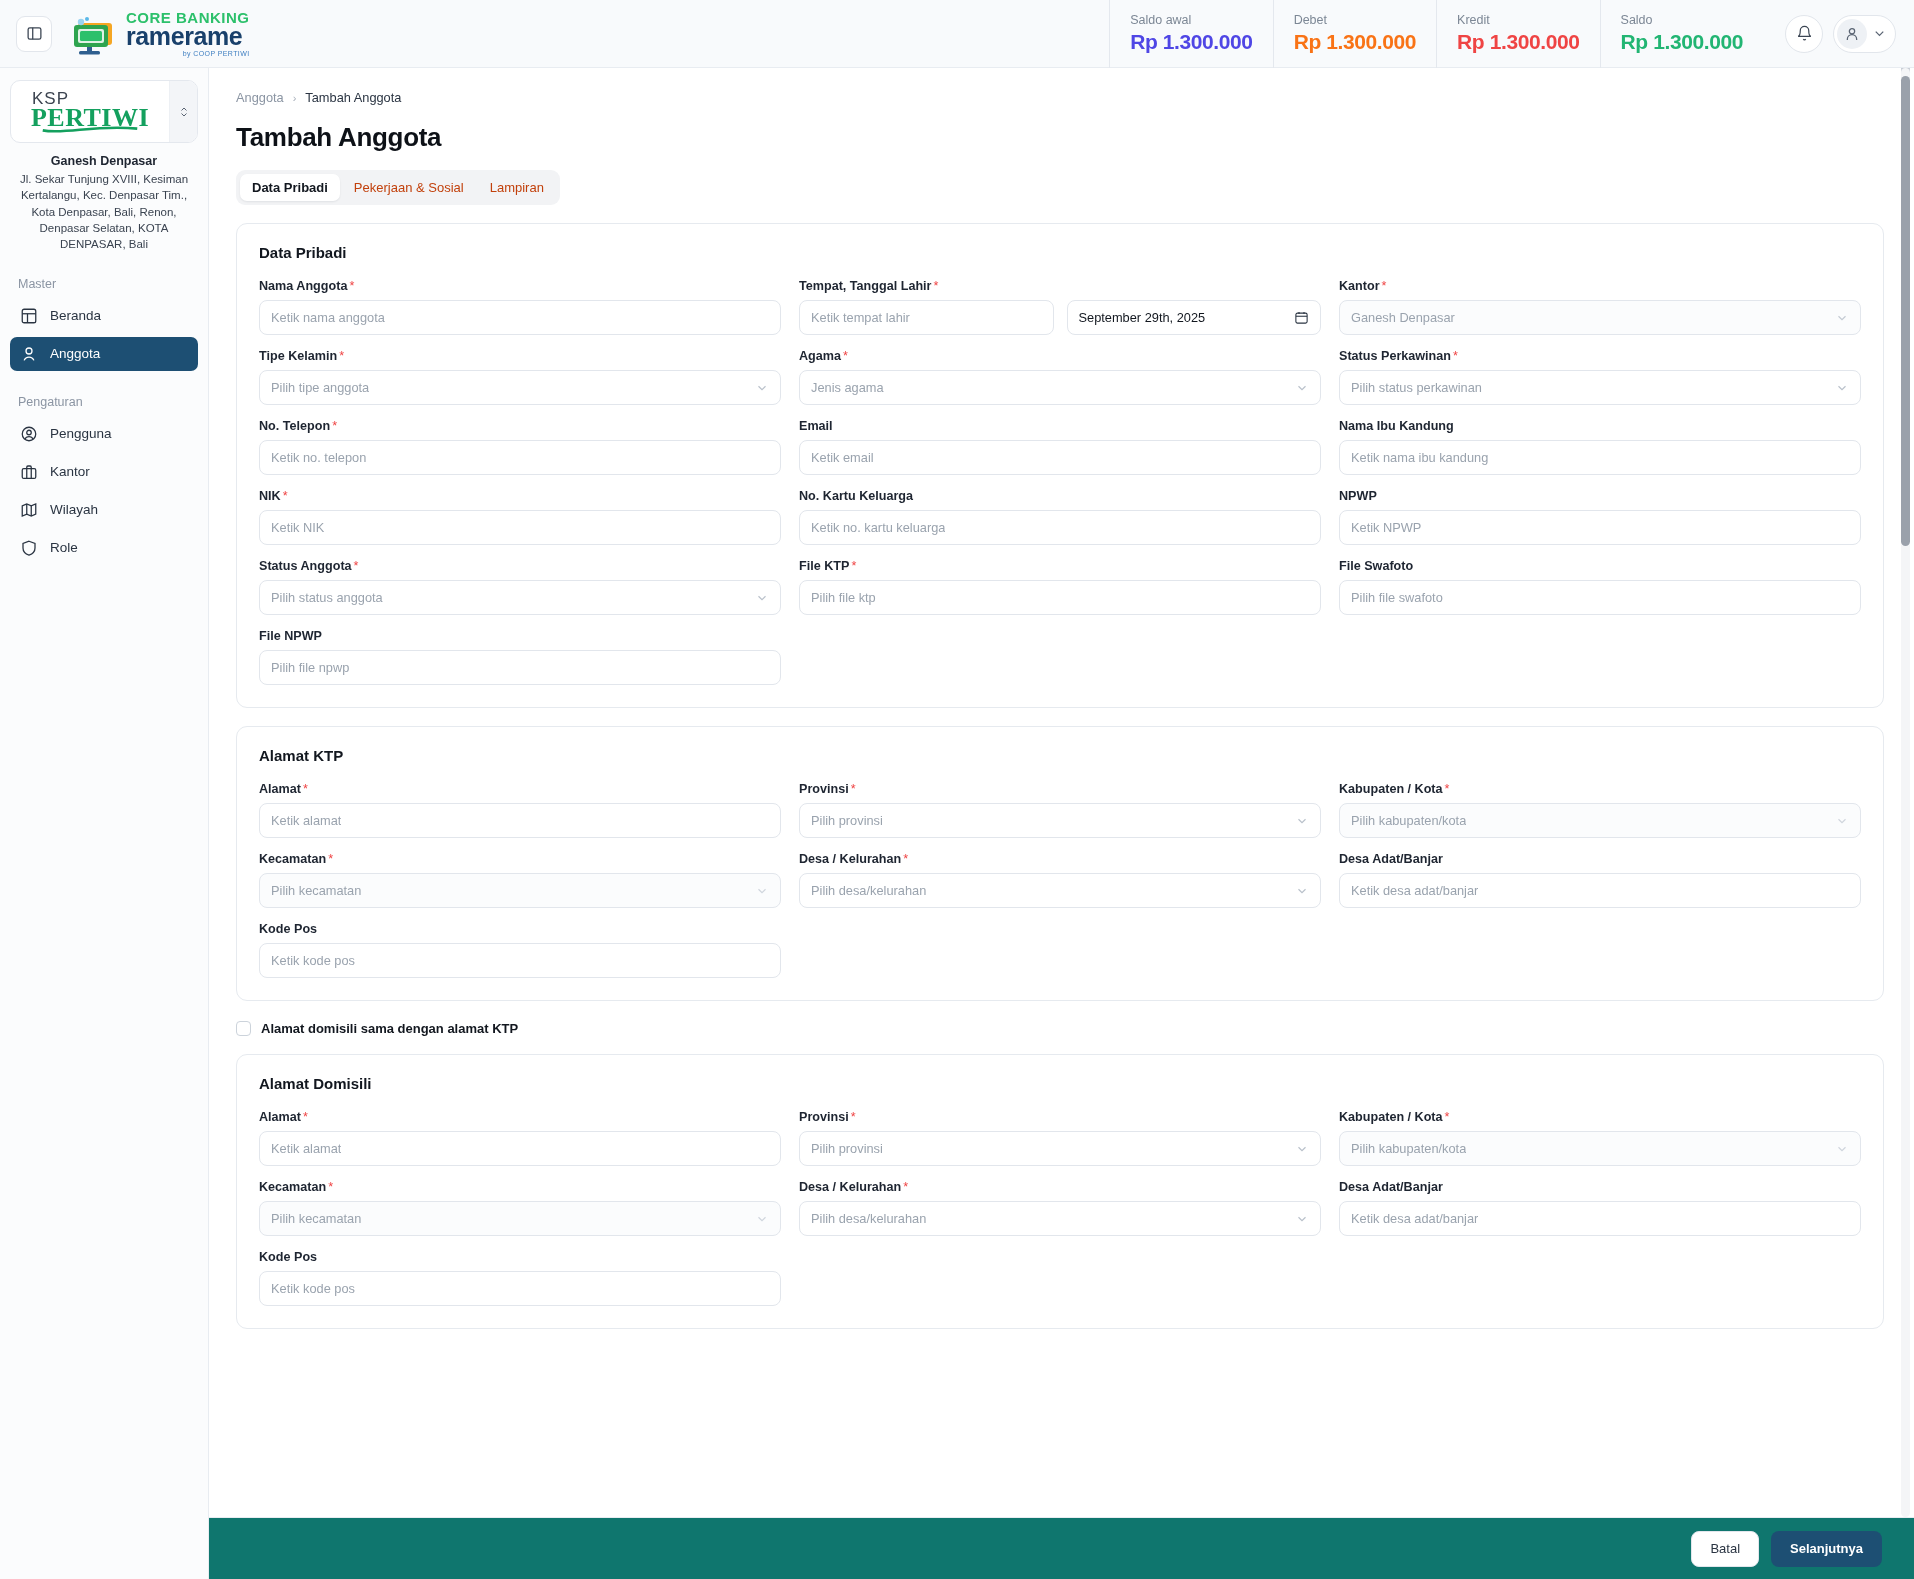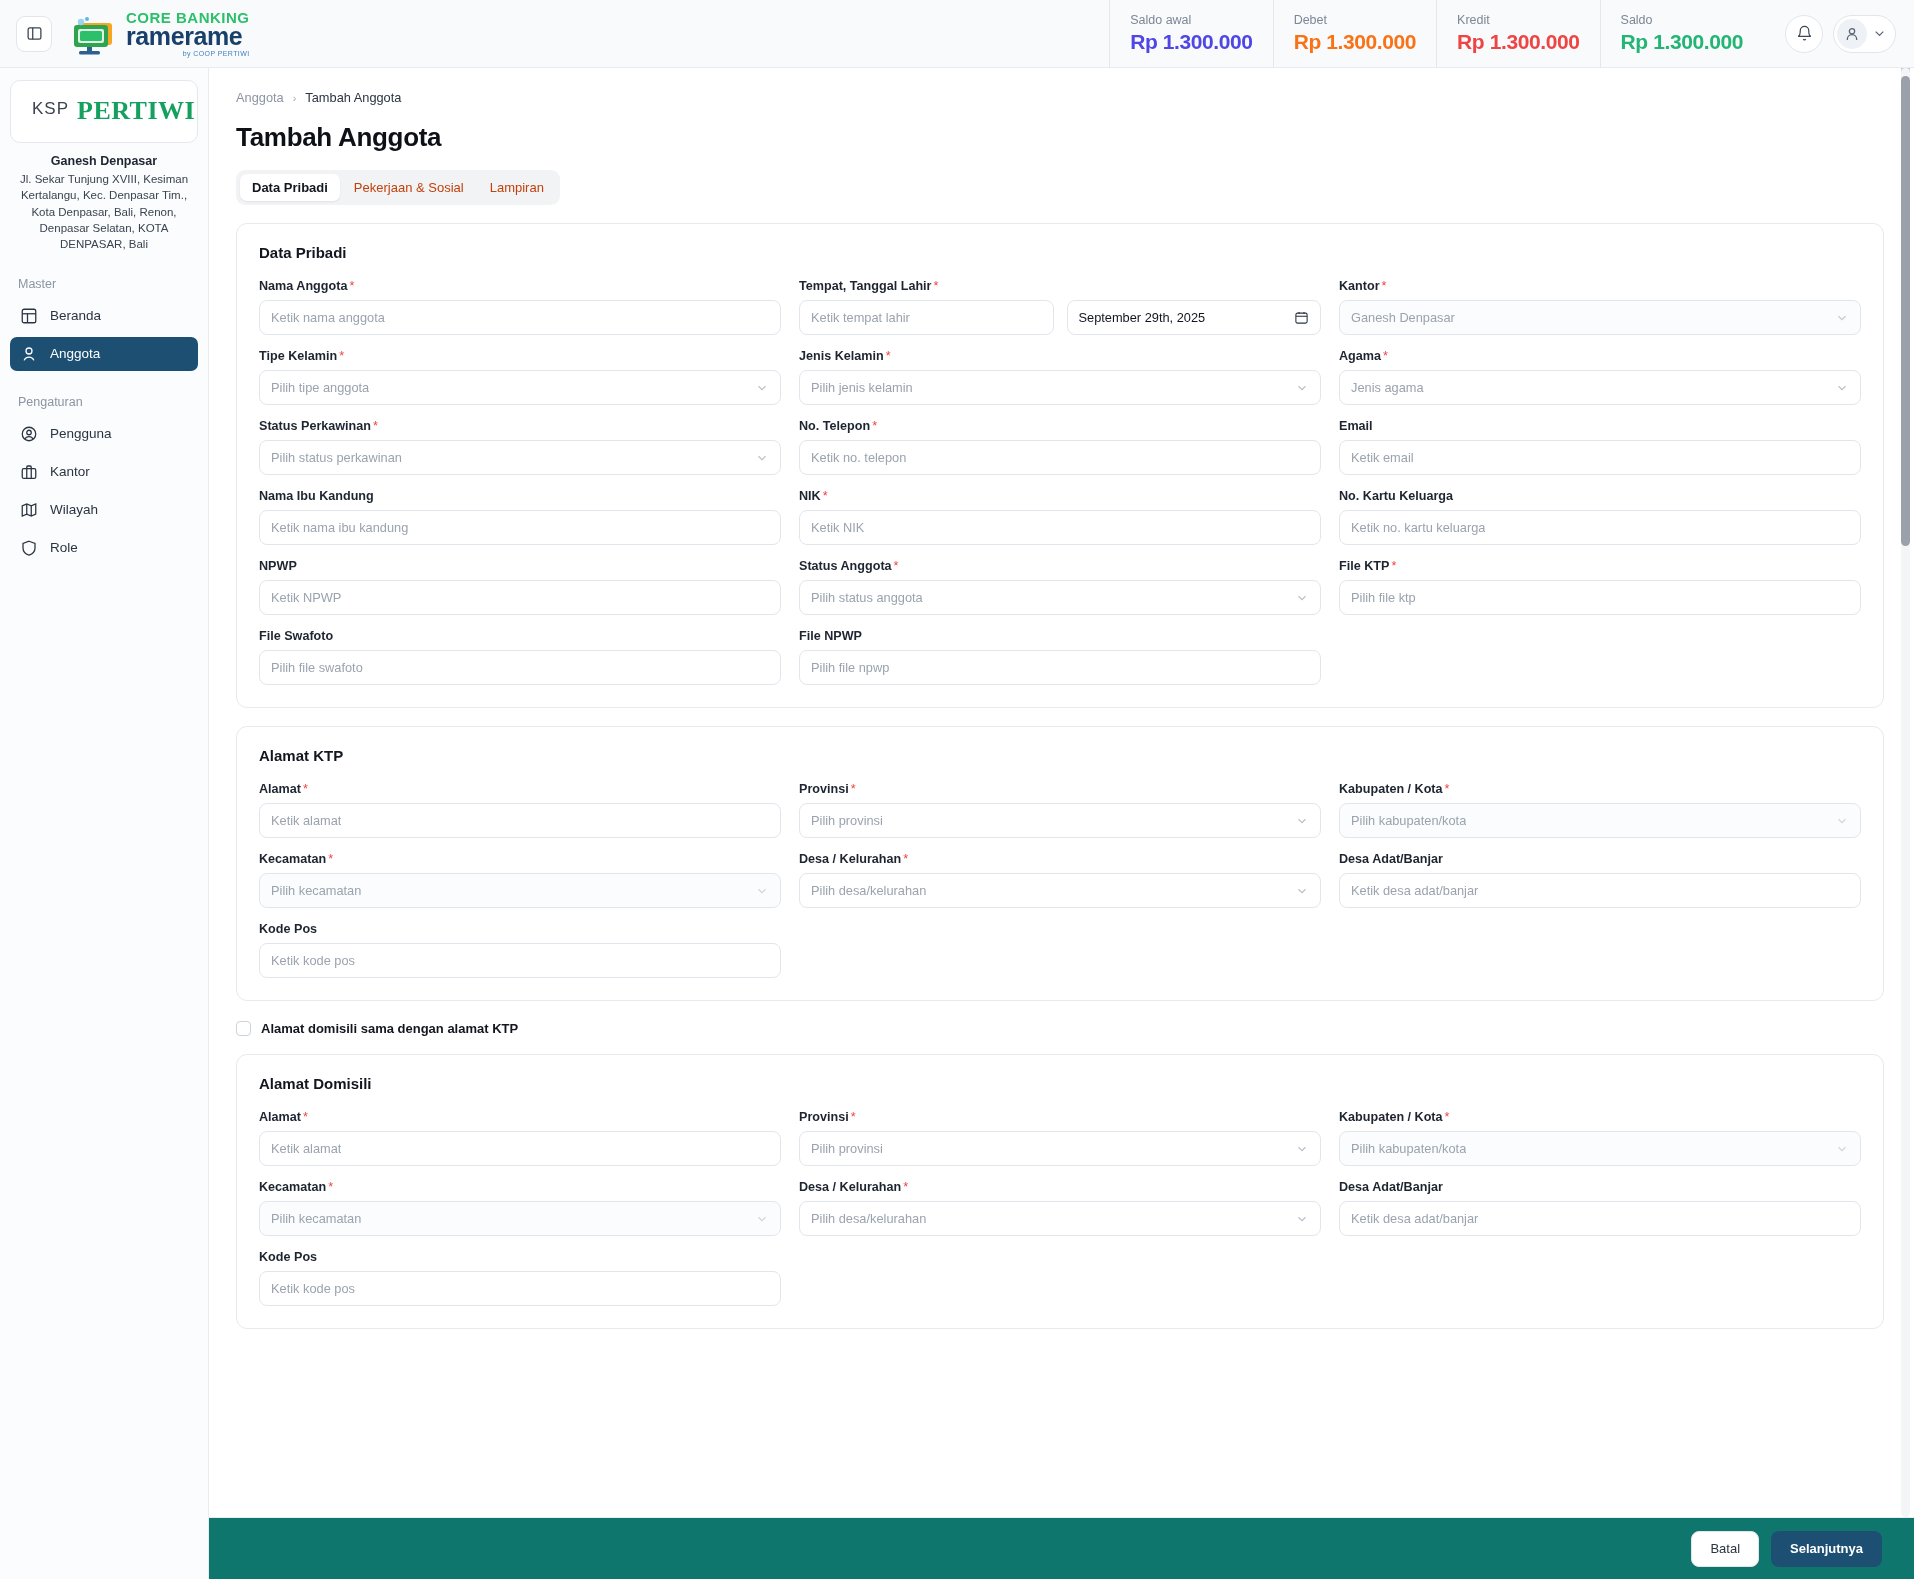--- a/index.html
+++ b/index.html
@@ -79,21 +79,21 @@
     background: #fbfcfd;
     border-right: 1px solid #e8ecf1;
     padding: 12px 10px 0 10px;
     overflow: hidden;
   }
   .org-card {
     border: 1px solid #e4e8ee; border-radius: 10px;
     background: #ffffff; height: 63px;
     display: flex; align-items: center; overflow: hidden;
   }
-  .org-logo { flex: 1; display: flex; flex-direction: row; align-items: center; justify-content: center; gap: 8px; }
+  .org-logo { flex: 1; display: flex; flex-direction: column; align-items: center; justify-content: center; }
   .org-ksp { font-size: 17px; color: #3c4450; letter-spacing: 1px; align-self: flex-start; margin-left: 21px; line-height: 1; }
   .org-pertiwi {
     font-family: "Liberation Serif", serif; font-weight: bold;
     font-size: 26px; color: #14a05e; letter-spacing: .5px;
     line-height: .95; position: relative; margin-top: -1px;
   }
   .org-swoosh { width: 112px; height: 7px; margin-top: -5px; }
   .org-chevrons {
     width: 28px; align-self: stretch; background: #f3f5f8;
     border-left: 1px solid #edf0f4;
@@ -402,31 +402,20 @@
             <div class="ctl select">
               <span class="ph">Pilih tipe anggota</span>
               <span class="tail">
                   <svg width="14" height="14" viewBox="0 0 24 24" fill="none" stroke="#b9c0ca" stroke-width="2">
                     <polyline points="6 9 12 15 18 9"></polyline>
                   </svg>
                 </span>
             </div>
           </div>
 
-          <div class="field">
-            <label class="flabel"><span>Jenis Kelamin</span><span class="req">*</span></label>
-            <div class="ctl select">
-              <span class="ph">Pilih jenis kelamin</span>
-              <span class="tail">
-                  <svg width="14" height="14" viewBox="0 0 24 24" fill="none" stroke="#b9c0ca" stroke-width="2">
-                    <polyline points="6 9 12 15 18 9"></polyline>
-                  </svg>
-                </span>
-            </div>
-          </div>
 
           <div class="field">
             <label class="flabel"><span>Agama</span><span class="req">*</span></label>
             <div class="ctl select">
               <span class="ph">Jenis agama</span>
               <span class="tail">
                   <svg width="14" height="14" viewBox="0 0 24 24" fill="none" stroke="#b9c0ca" stroke-width="2">
                     <polyline points="6 9 12 15 18 9"></polyline>
                   </svg>
                 </span>

